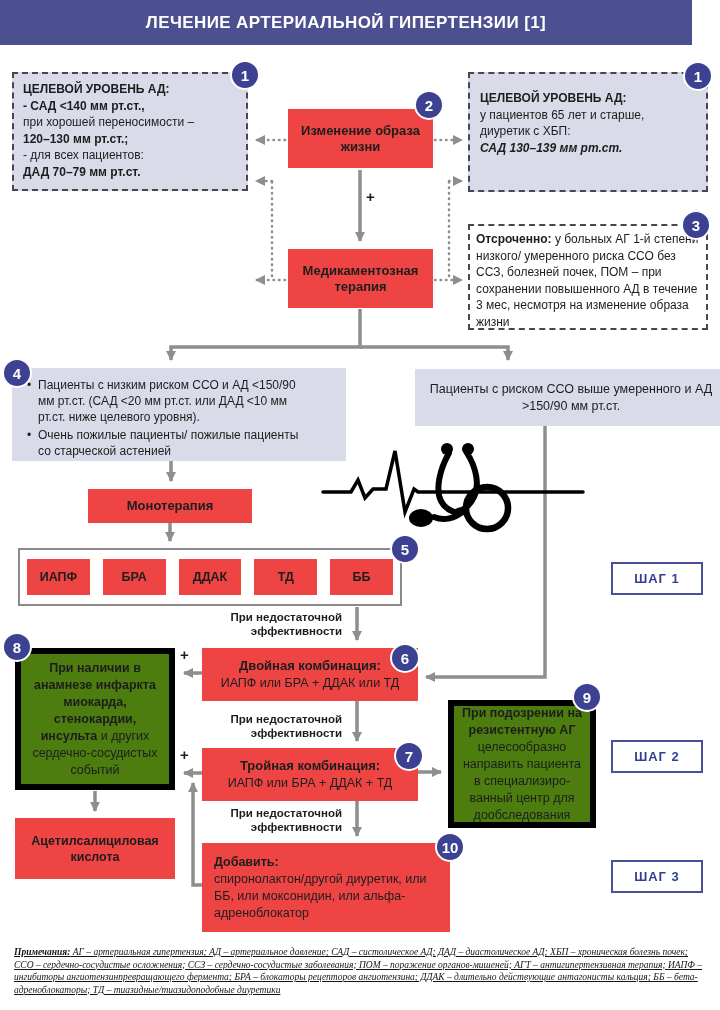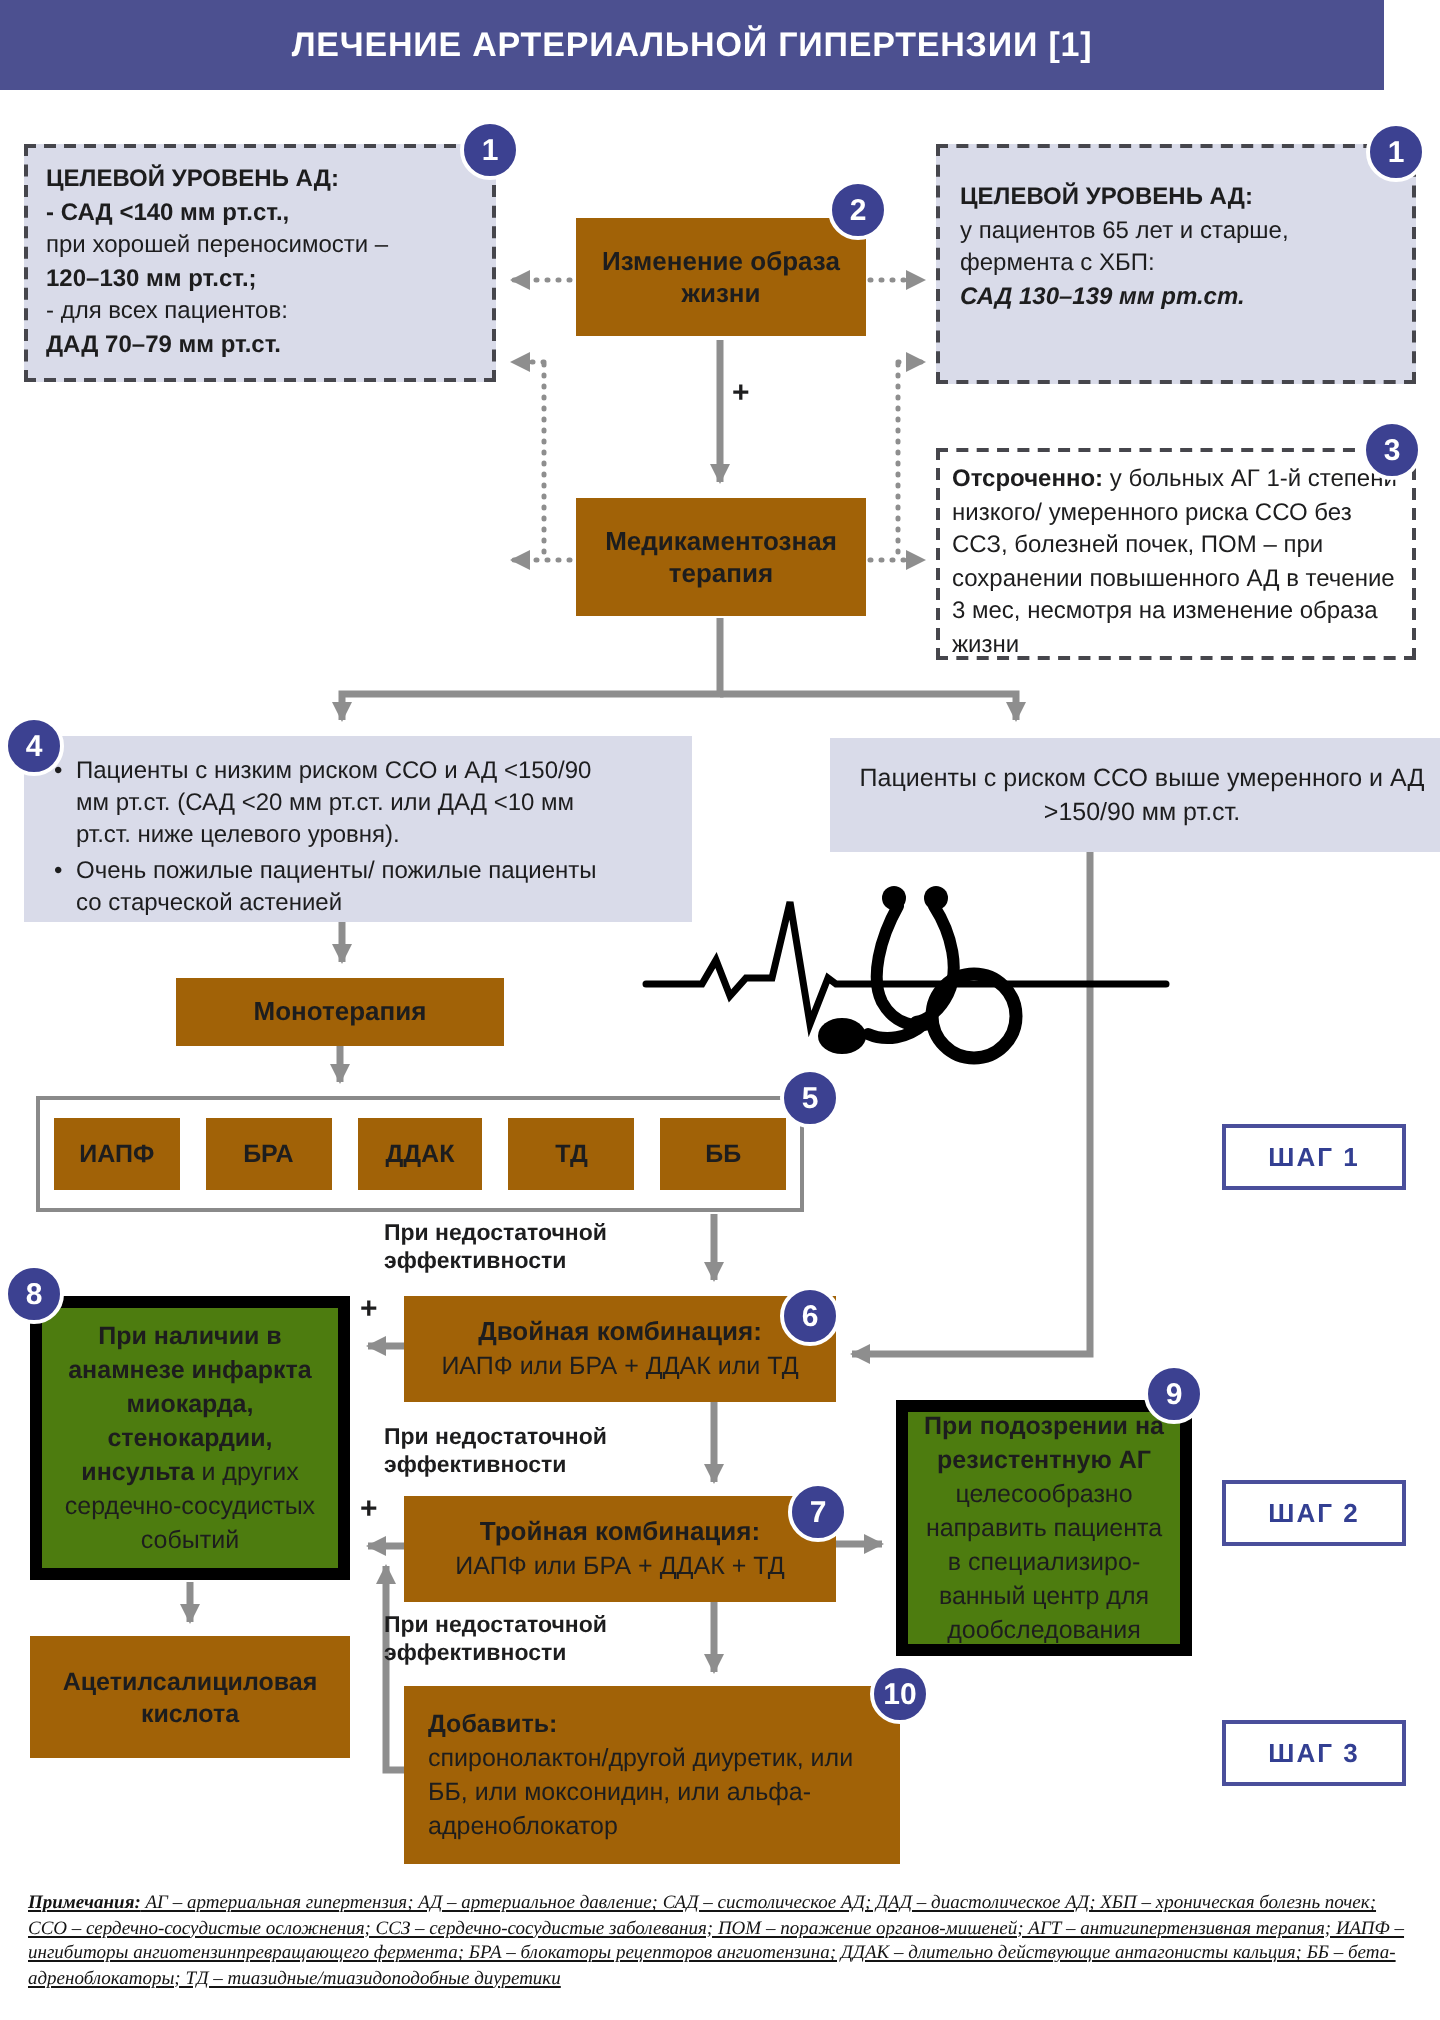--- a/index.html
+++ b/index.html
@@ -1,35 +1,35 @@
 <!DOCTYPE html>
 <html><head>
 <meta charset="utf-8">
 <style>
   html,body{margin:0;padding:0;background:#fff;}
   #canvas{position:relative;width:720px;height:1010px;background:#fff;overflow:hidden;
           font-family:"Liberation Sans", sans-serif;color:#1d1d1e;}
   #wires{position:absolute;left:0;top:0;z-index:1;}
   .box{position:absolute;box-sizing:border-box;font-size:12px;line-height:16.5px;z-index:2;}
   .lav{background:#d9dbe9;}
-  .yellow{background:#a16207;}
+  .yellow{background:#ef4444;}
   .dash{border:2px dashed #46464c;}
   .solid{border:6px solid #000000;background:#4d7c0f;}
   .center{display:flex;flex-direction:column;align-items:center;justify-content:center;text-align:center;}
   .b{font-weight:bold;}
   .bi{font-weight:bold;font-style:italic;}
   .header{left:14px;top:8px;width:692px;height:45px;background:#4c5090;color:#fff;
           font-size:17px;font-weight:bold;letter-spacing:.4px;display:flex;align-items:center;justify-content:center;z-index:2;}
   .badge{position:absolute;width:30px;height:30px;border-radius:50%;background:#3c4191;color:#fff;
          font-weight:bold;font-size:15px;display:flex;align-items:center;justify-content:center;
          border:2px solid #fff;box-sizing:border-box;z-index:6;}
   .step{position:absolute;left:611px;width:92px;height:33px;border:2px solid #4a4f9b;color:#333f92;
         font-weight:bold;font-size:13px;letter-spacing:1px;display:flex;align-items:center;justify-content:center;
         background:#fff;box-sizing:border-box;z-index:2;}
-  .ineff{position:absolute;left:192px;width:150px;text-align:left;font-weight:bold;font-size:11.5px;
+  .ineff{position:absolute;left:192px;width:150px;text-align:right;font-weight:bold;font-size:11.5px;
          line-height:14px;z-index:3;}
   .plus{position:absolute;font-weight:bold;font-size:15px;z-index:3;}
   .combo{left:202px;width:216px;height:53px;}
   .combo .t{font-size:13px;font-weight:bold;}
   .combo .s{font-size:12.5px;}
   .bullet{position:relative;padding-left:12px;margin-bottom:2px;}
   .bullet::before{content:"•";position:absolute;left:1px;top:0;}
   .notes{position:absolute;left:14px;top:946px;width:694px;font-family:"Liberation Serif", serif;
          font-style:italic;font-size:9.5px;line-height:12.5px;color:#141414;z-index:2;text-decoration:underline;}
 </style>
@@ -89,21 +89,21 @@
     <div class="b">- САД &lt;140 мм рт.ст.,</div>
     <div>при хорошей переносимости –</div>
     <div class="b">120–130 мм рт.ст.;</div>
     <div>- для всех пациентов:</div>
     <div class="b">ДАД 70–79 мм рт.ст.</div>
   </div>
 
   <div class="box lav dash" style="left:468px;top:72px;width:240px;height:120px;padding:16px 10px 8px;">
     <div class="b">ЦЕЛЕВОЙ УРОВЕНЬ АД:</div>
     <div>у пациентов 65 лет и старше,</div>
-    <div>фермента с ХБП:</div>
+    <div>диуретик с ХБП:</div>
     <div class="bi">САД 130–139 мм рт.ст.</div>
   </div>
 
   <div class="box yellow center b" style="left:288px;top:109px;width:145px;height:59px;font-size:13px;line-height:16px;">Изменение образа жизни</div>
 
   <div class="plus" style="left:366px;top:188px;">+</div>
 
   <div class="box yellow center b" style="left:288px;top:249px;width:145px;height:59px;font-size:13px;line-height:16px;">Медикаментозная терапия</div>
 
 

